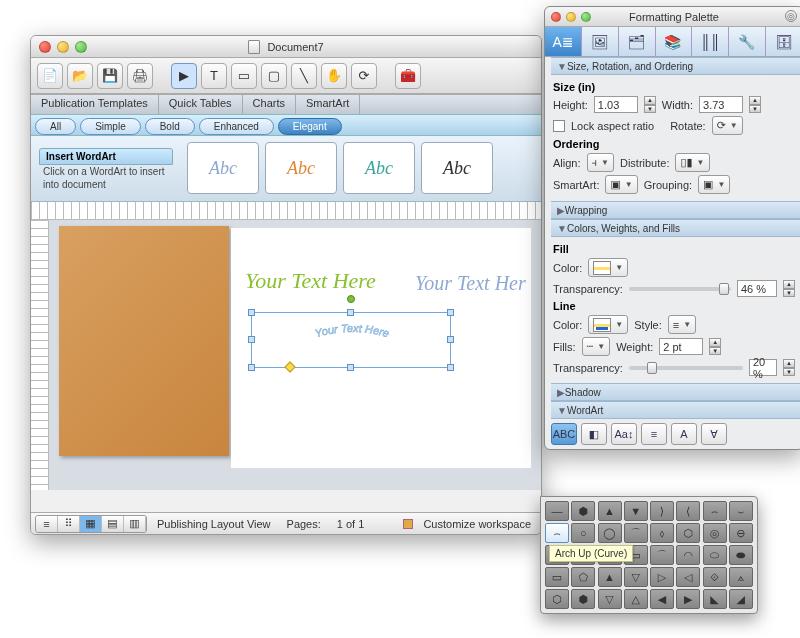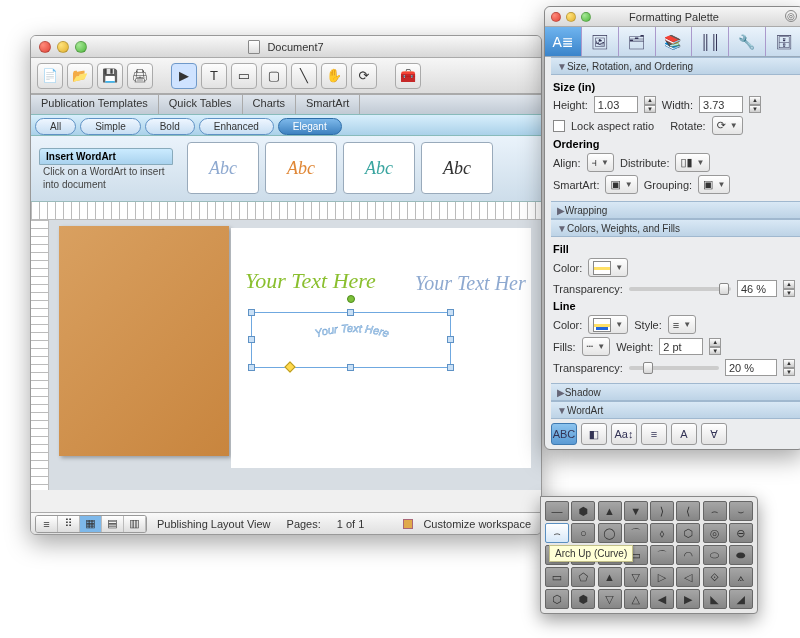--- a/index.html
+++ b/index.html
@@ -321,21 +321,21 @@
       <div class="stepper">
           <span>▲</span>
           <span>▼</span>
         </div>
     </div>
     <div class="row">
       <span>Transparency:</span>
       <div class="slider">
           <div class="thumb" style="left:16%"></div>
         </div>
-      <span class="field" style="width:52px">20 %</span>
+      <span class="field" style="width:28px">20 %</span>
       <div class="stepper">
           <span>▲</span>
           <span>▼</span>
         </div>
     </div>
   </div>
 
   <div class="section-h collapsed">Shadow</div>
   <div class="section-h expanded">WordArt</div>
   <div class="wa-tools">

